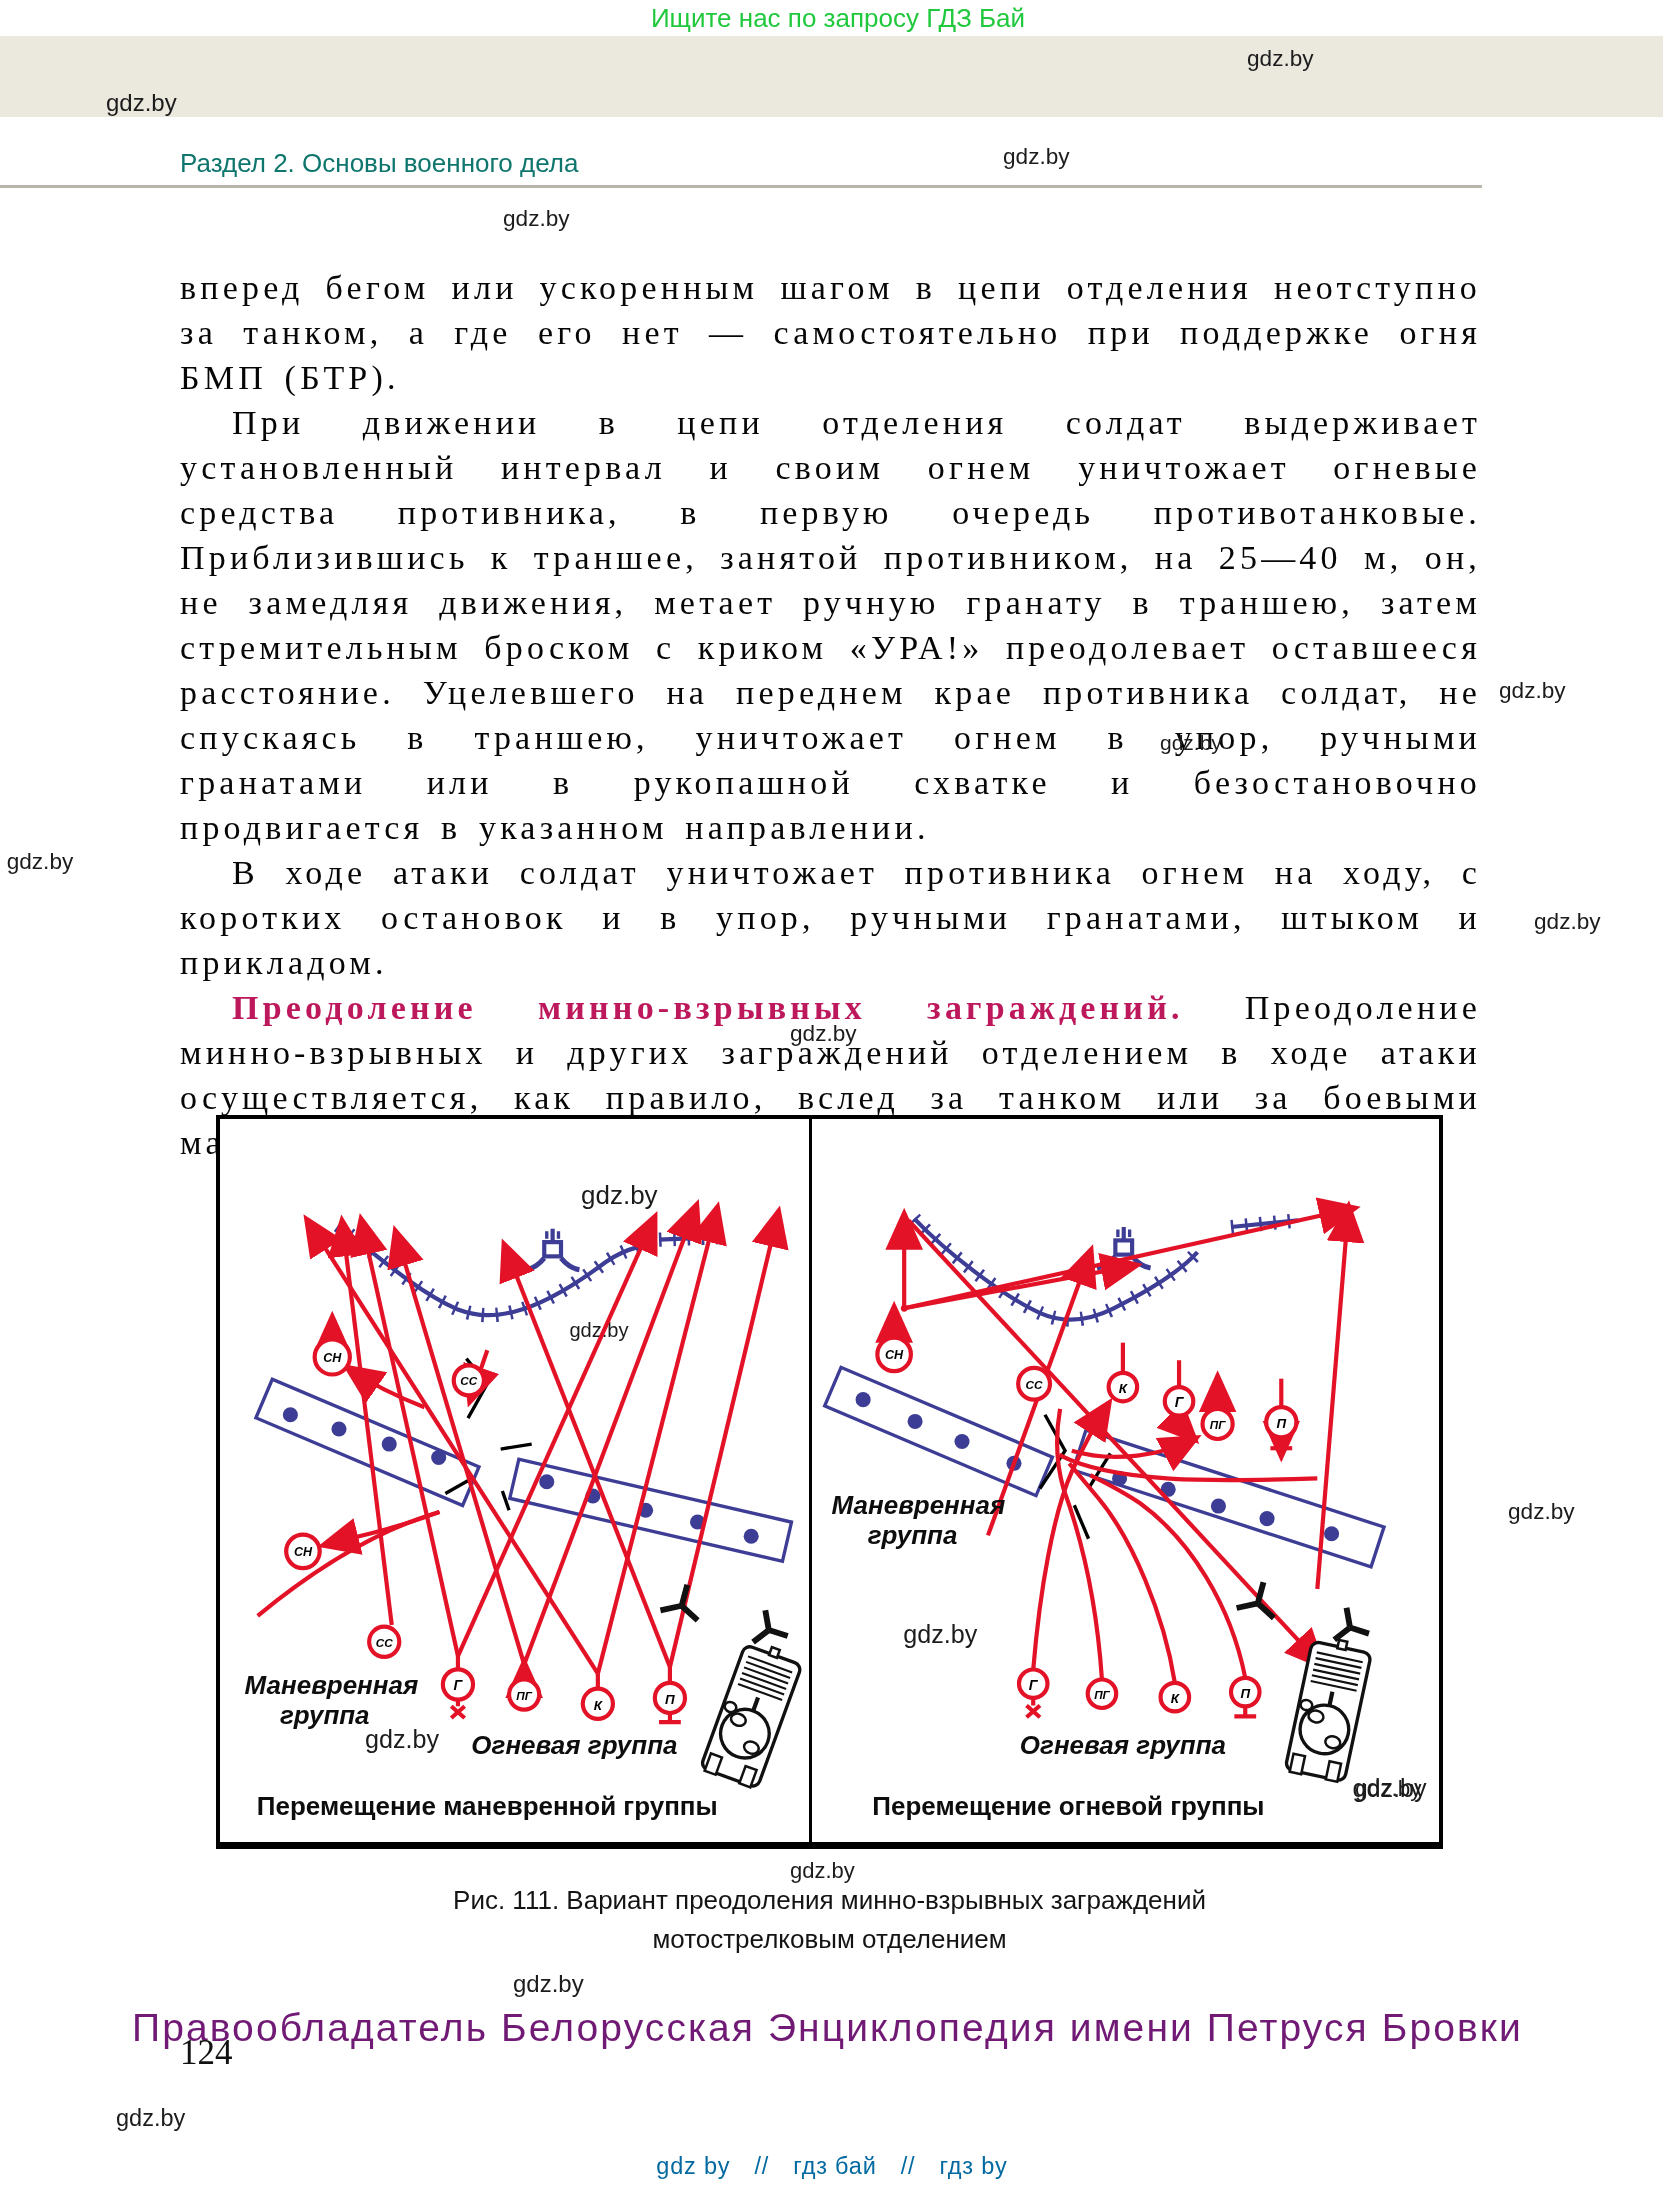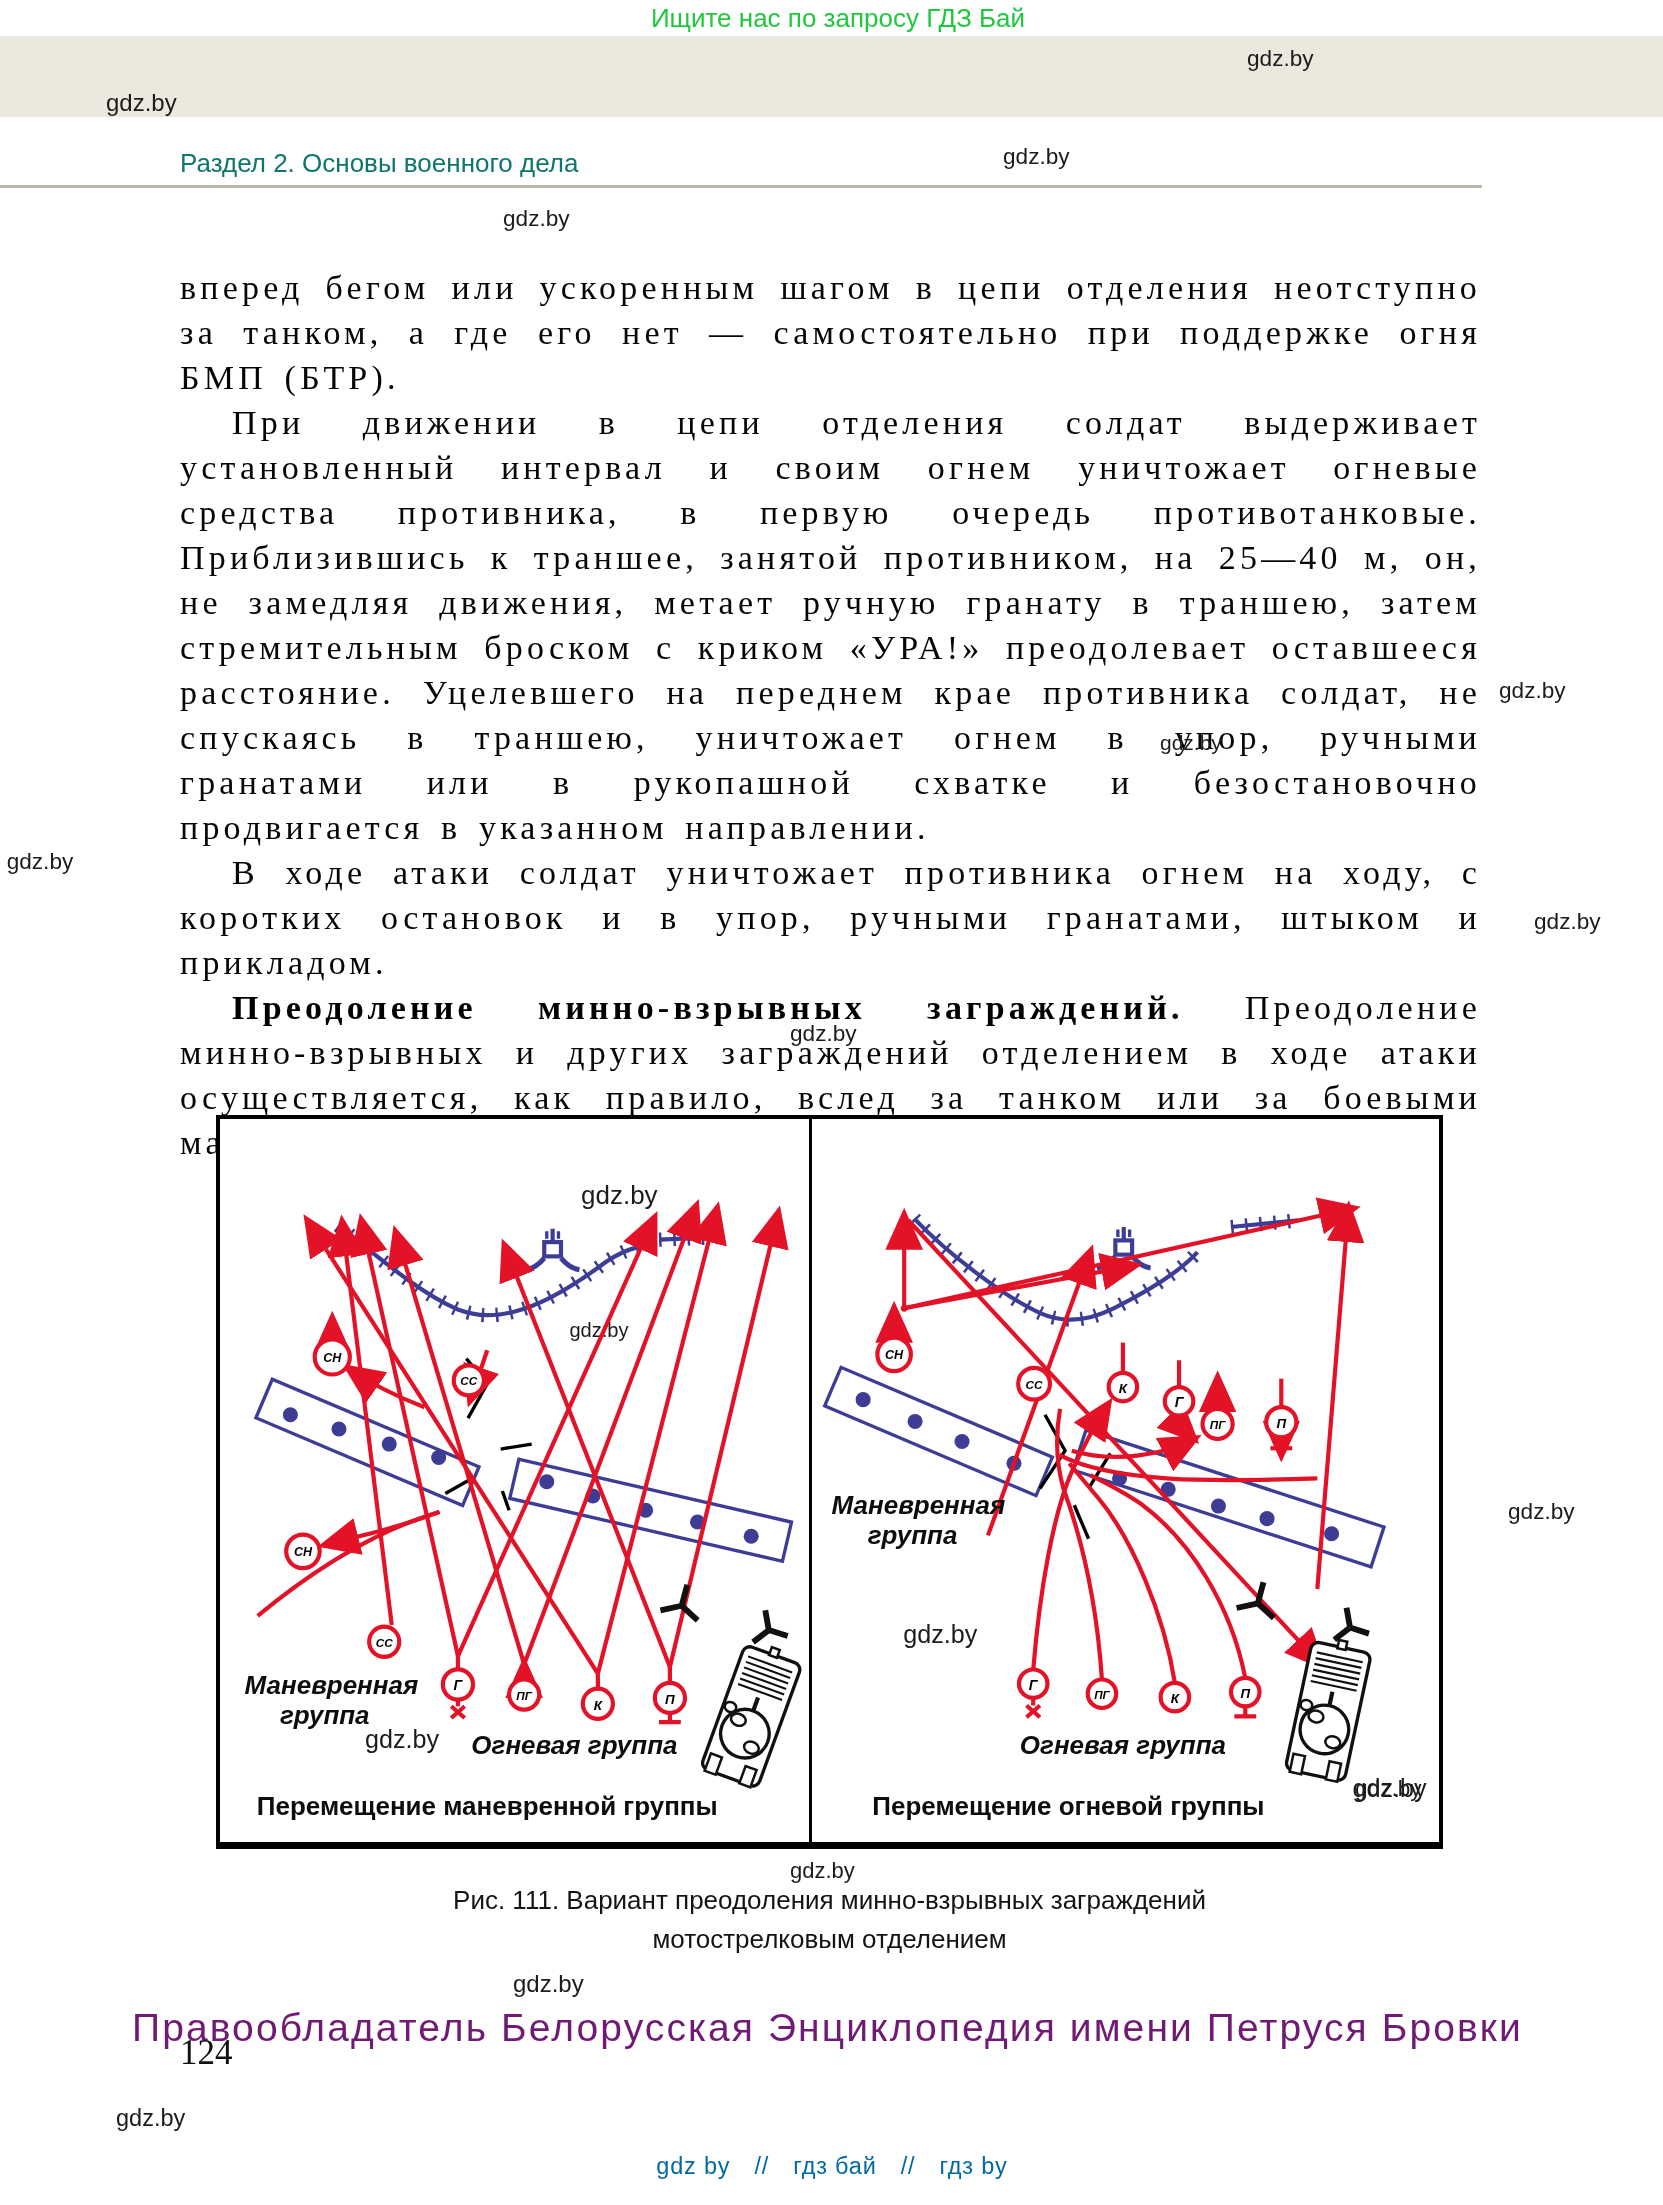--- a/index.html
+++ b/index.html
@@ -8,21 +8,21 @@
   .wm{position:absolute;color:#1c1c1c;font-family:"Liberation Sans",sans-serif;font-size:22.6px;white-space:nowrap;}
   #top-banner{position:absolute;left:0;right:0;top:3.4px;text-align:center;font-size:26px;color:#1fc83c;margin-left:12px;}
   #band{position:absolute;left:0;top:36px;width:1664px;height:81px;background:#ebe8de;}
   #section-header{position:absolute;left:180px;top:148px;font-size:26px;color:#0f766e;white-space:nowrap;}
   #header-rule{position:absolute;left:0;top:185px;width:1482px;height:2.5px;background:#b9b5aa;}
   #bodytext{position:absolute;left:180px;top:237px;width:1301px;
             font-family:"Liberation Serif",serif;font-size:34px;line-height:45px;color:#060606;
             text-align:justify;letter-spacing:4.2px;word-spacing:5px;margin-top:28px;}
   #bodytext p{margin:0;}
   .indent{text-indent:52px;}
-  .lead-red{font-weight:bold;color:#000000;}
+  .lead-red{font-weight:bold;color:#be185d;}
   #figure-box{position:absolute;left:216px;top:1115px;width:1227px;height:734px;background:#fff;
               border:4.2px solid #000;border-bottom-width:7.5px;box-sizing:border-box;display:flex;}
   #panel-divider{width:2.5px;background:#000;height:100%;}
   .panel{height:100%;}
   svg text.sym{font-family:"Liberation Sans",sans-serif;font-weight:bold;font-style:italic;fill:#000;}
   svg text.grp{font-family:"Liberation Sans",sans-serif;font-weight:bold;font-style:italic;fill:#0d0d0d;}
   svg text.cap{font-family:"Liberation Sans",sans-serif;font-weight:bold;fill:#0d0d0d;}
   svg text.swm{font-family:"Liberation Sans",sans-serif;fill:#1c1c1c;}
   #fig-caption1,#fig-caption2{position:absolute;left:216px;width:1227px;text-align:center;
       font-size:26px;color:#141414;}

